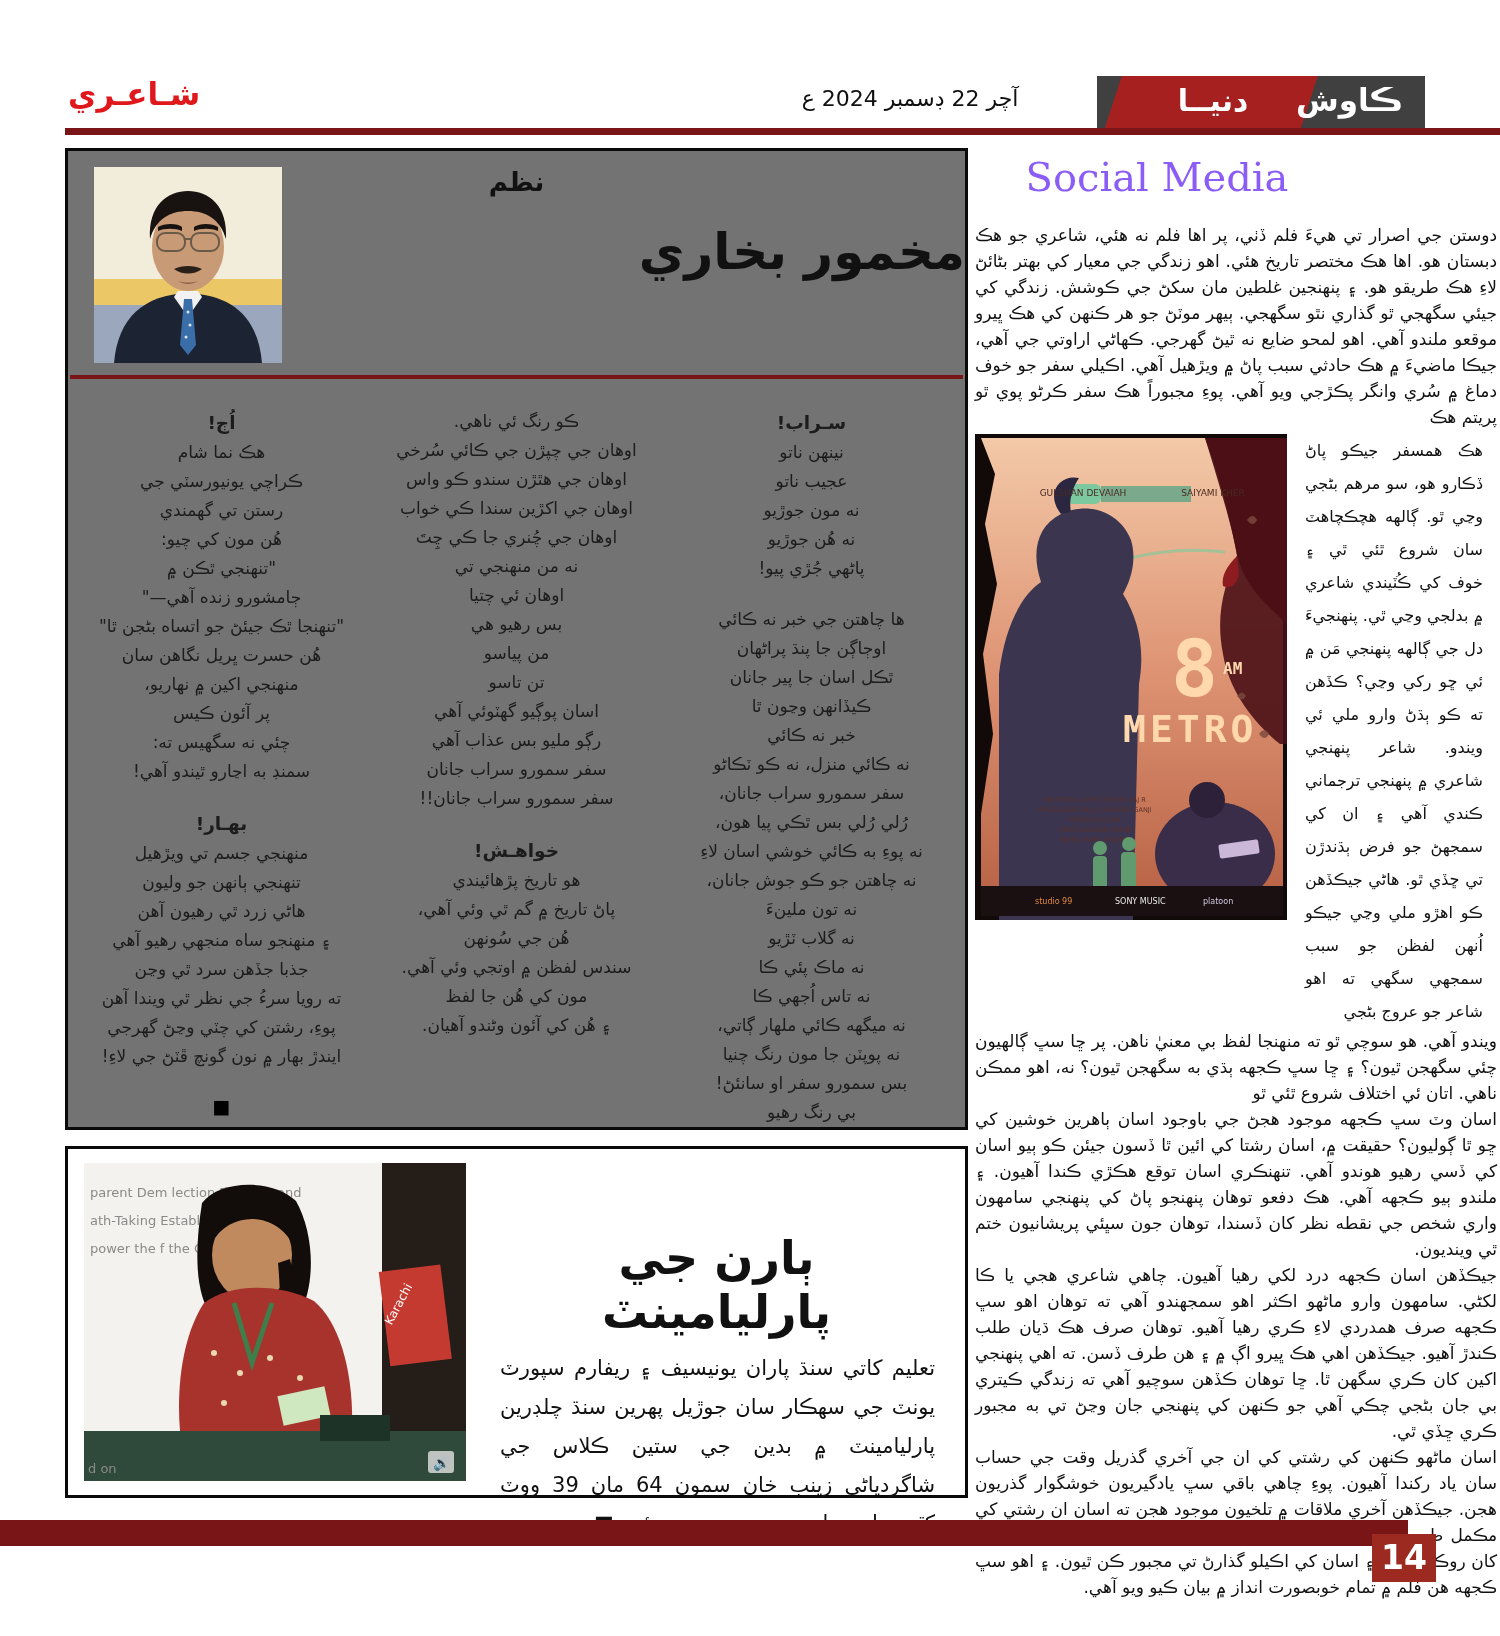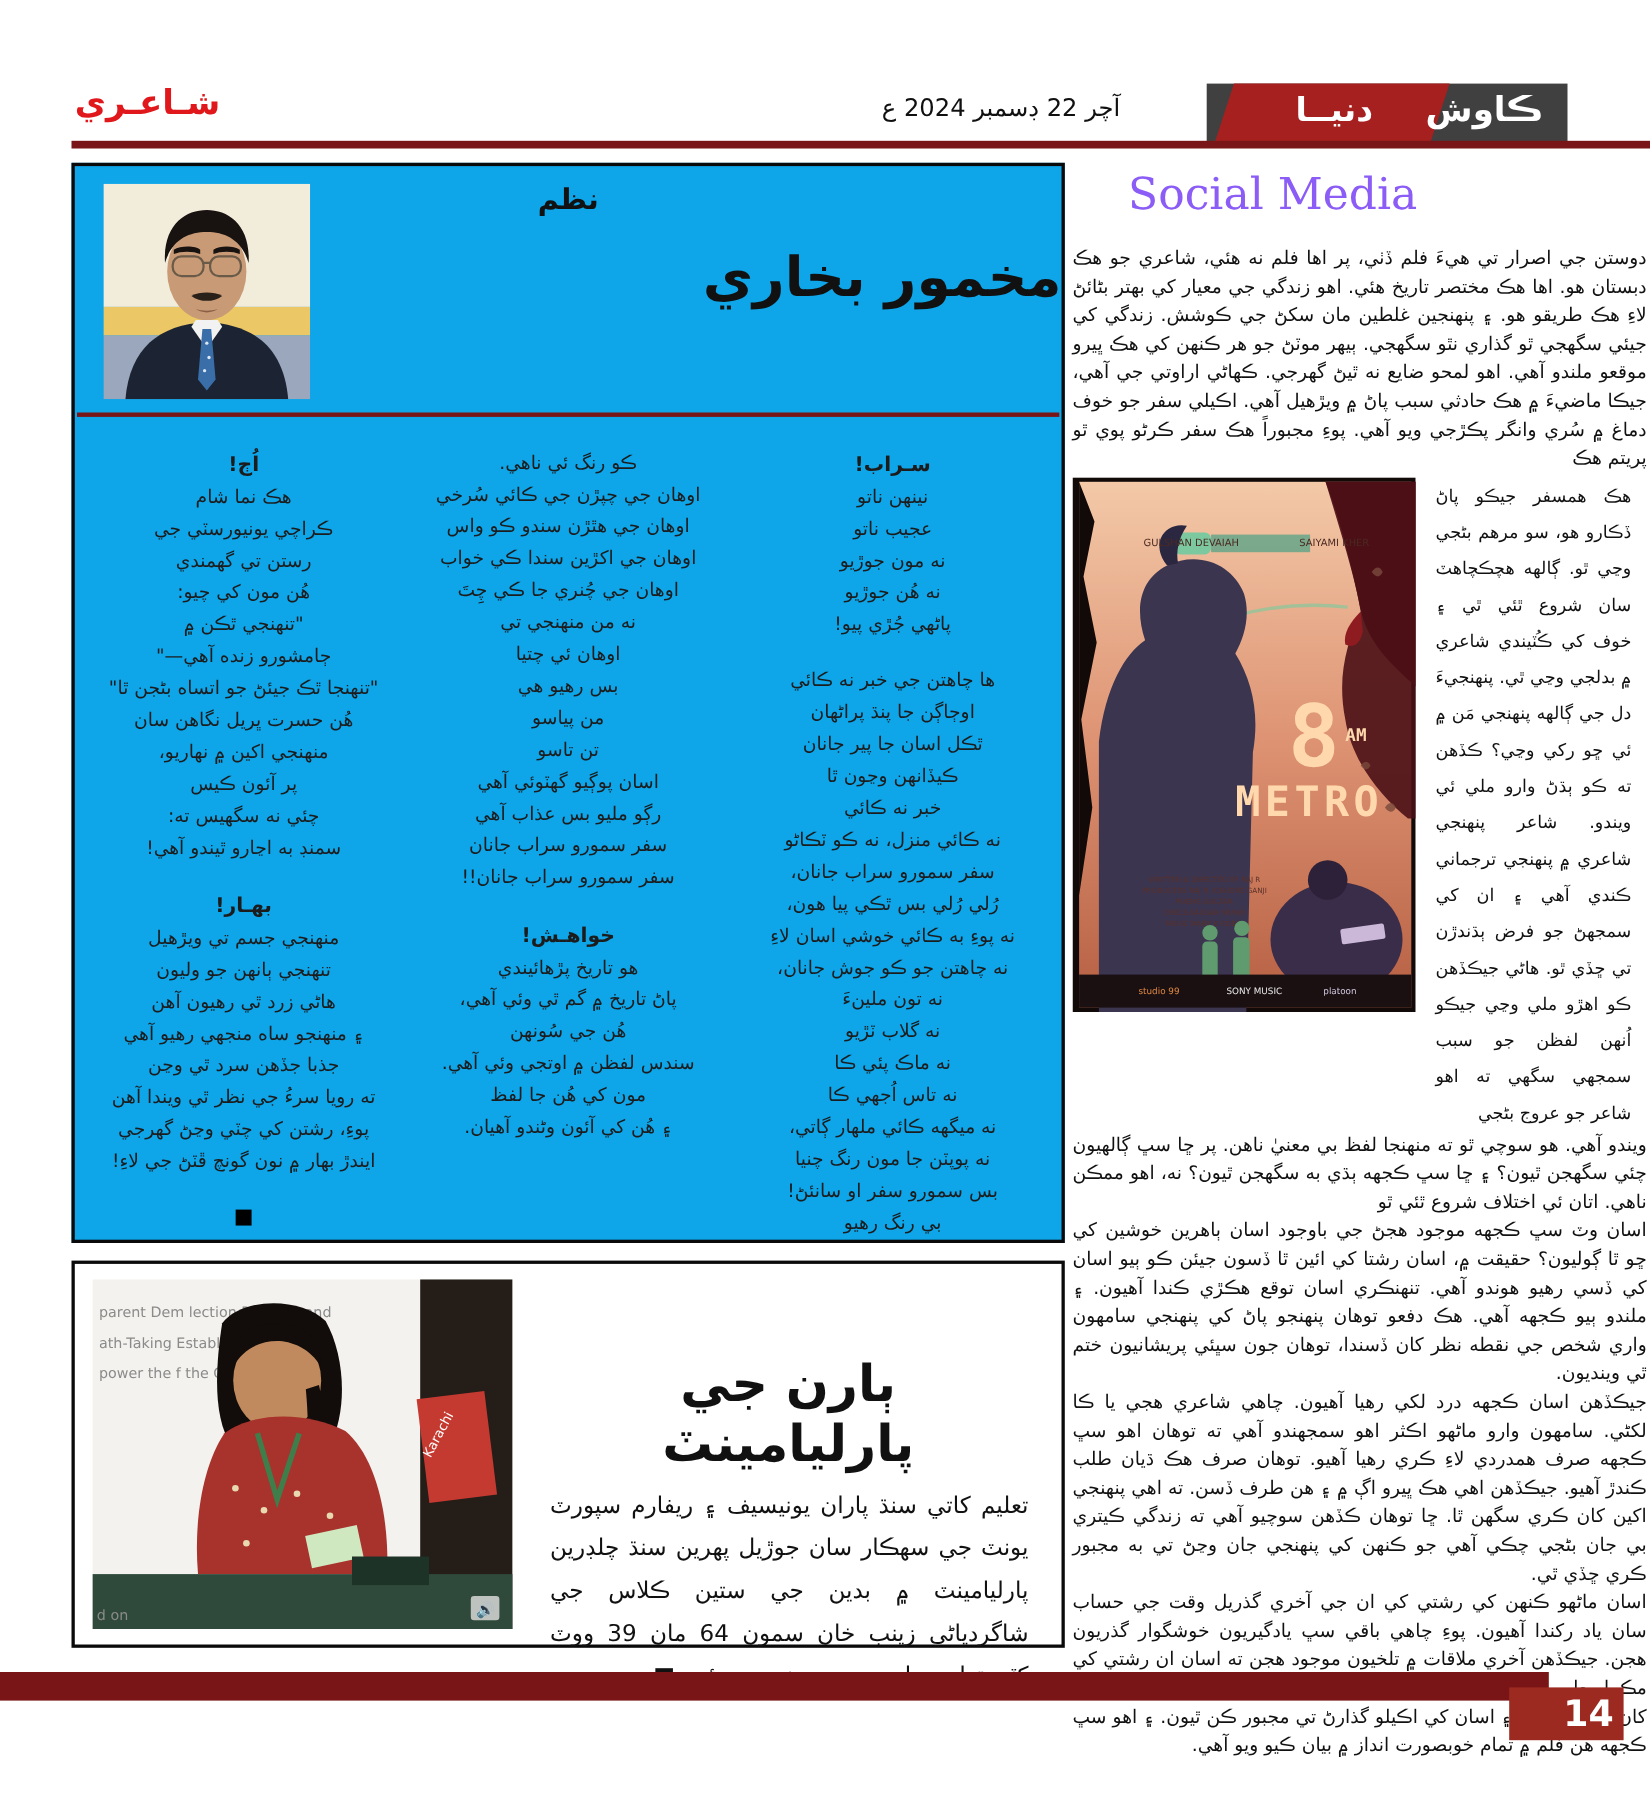--- a/index.html
+++ b/index.html
@@ -12,21 +12,21 @@
        font-size:22px;direction:rtl;color:#101010;}
   .masthead{position:absolute;left:1097px;top:76px;width:328px;height:54px;background:#404040;}
   .masthead .dunya-block{position:absolute;left:16px;top:0;width:196px;height:54px;
        background:#a6201f;transform:skewX(-18deg);}
   .masthead .dunya{position:absolute;left:26px;top:7px;width:180px;text-align:center;color:#fff;
        font-size:30px;font-weight:bold;direction:rtl;}
   .masthead .kawish{position:absolute;right:22px;top:6px;color:#fff;font-size:31px;
        font-weight:bold;direction:rtl;}
   .header-rule{position:absolute;left:65px;top:128px;width:1435px;height:7px;background:#7a1517;}
   
-  .poem-box{position:absolute;left:65px;top:148px;width:903px;height:982px;background:#0ea5e9;
+  .poem-box{position:absolute;left:65px;top:148px;width:903px;height:982px;background:#737373;
        border:3px solid #0a0a0a;box-sizing:border-box;}
   .poem-head{position:relative;height:224px;}
   .poet-photo{position:absolute;left:26px;top:16px;width:188px;height:196px;}
   .poem-kicker{text-align:center;padding-top:16px;font-size:26px;font-weight:bold;direction:rtl;}
   .poet-name{margin-top:26px;font-size:50px;font-weight:bold;direction:rtl;}
   .poem-rule{height:4px;background:#7a1517;margin:0 2px;}
   .poem-cols{display:flex;direction:rtl;padding:10px 6px 0;}
   .pcol{flex:1;text-align:center;font-size:17px;direction:rtl;color:#1c1c1c;margin-top:18px;}
   .pcol .ln{line-height:29px;white-space:nowrap;}
   .pcol .hd{line-height:31px;font-weight:bold;font-size:18.5px;}
@@ -50,21 +50,21 @@
        direction:rtl;line-height:1.18;color:#141414;}
   .p-intro{margin:22px 0 4px;direction:rtl;text-align:justify;font-size:17px;line-height:26px;}
   .poster-row{display:flex;margin-top:4px;}
   .poster{width:312px;height:486px;flex:none;}
   .side-strip{flex:1;direction:rtl;text-align:justify;font-size:16px;line-height:33px;
        padding-right:14px;padding-left:18px;}
   .article p{direction:rtl;text-align:justify;font-size:17px;line-height:26px;margin:0;}
   
   .bottom-bar{position:absolute;left:0;top:1520px;width:1408px;height:26px;background:#7a1517;}
   .page-num{position:absolute;left:1372px;top:1534px;width:64px;height:48px;background:#9c2a20;
-       color:#fff;font-size:33px;font-weight:bold;text-align:center;line-height:48px;padding-left:40px;}
+       color:#fff;font-size:33px;font-weight:bold;text-align:center;line-height:48px;}
 </style>
 </head>
 <body>
 
 <div class="section-label">شـاعـري</div>
 <div class="page-date">آچر 22 ڊسمبر 2024 ع</div>
 <div class="masthead">
   <div class="dunya-block"></div>
   <div class="dunya">دنيــا</div>
   <div class="kawish">ڪاوش</div>

